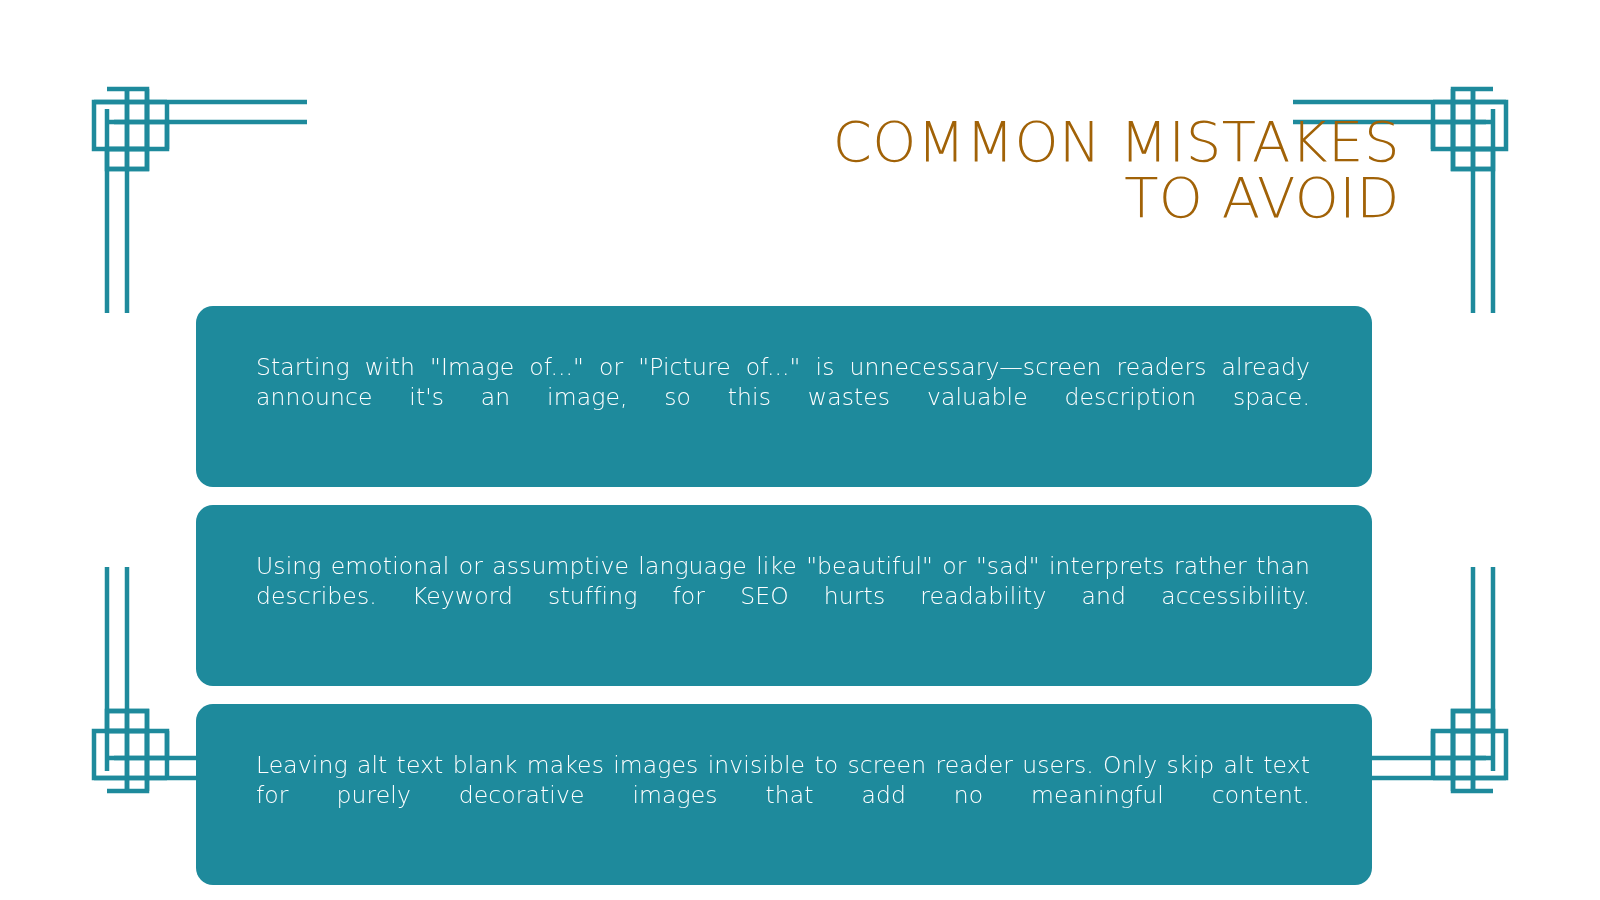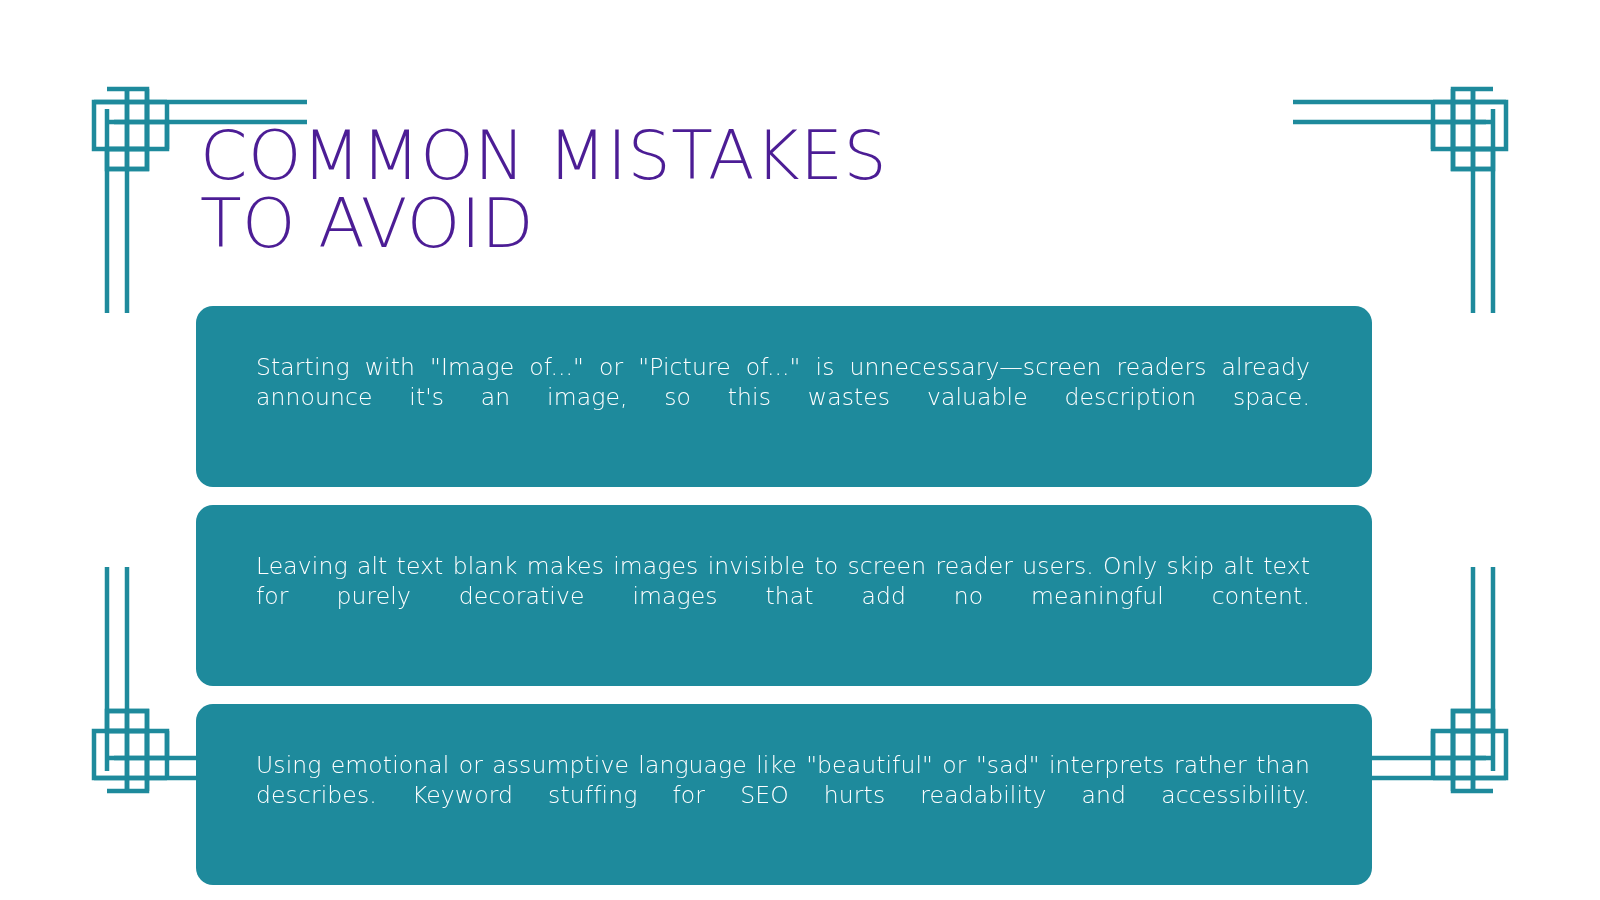--- a/index.html
+++ b/index.html
@@ -35,24 +35,24 @@
   .corner-tr { left: 1277px; top: 78px; transform: scaleX(-1); }
   .corner-bl { left: 83px;  top: 567px; transform: scaleY(-1); }
   .corner-br { left: 1277px; top: 567px; transform: scale(-1,-1); }
 
   
   .title {
     position: absolute;
     left: 200px;
     top: 76px;
     width: 1200px;
-    text-align: left;
-    color: #4c1d95;
+    text-align: right;
+    color: #a16207;
     font-family: "DejaVu Sans", sans-serif;
-    font-size: 68px;
+    font-size: 56px;
     font-weight: 300;
     line-height: 1.0;
     letter-spacing: 0.5px;
     white-space: pre-line;
   }
 
   
   .cards {
     position: absolute;
     left: 196px;
@@ -180,23 +180,23 @@
 
   <h1 class="title">COMMON MISTAKES
 TO AVOID</h1>
 
   <div class="cards">
 
     <div class="card card-1">
       <p class="card-text">Starting with "Image of..." or "Picture of..." is unnecessary—screen readers already announce it's an image, so this wastes valuable description space.</p>
     </div>
 
+    <div class="card card-2">
+      <p class="card-text">Using emotional or assumptive language like "beautiful" or "sad" interprets rather than describes. Keyword stuffing for SEO hurts readability and accessibility.</p>
+    </div>
+
     <div class="card card-3">
       <p class="card-text">Leaving alt text blank makes images invisible to screen reader users. Only skip alt text for purely decorative images that add no meaningful content.</p>
     </div>
 
-    <div class="card card-2">
-      <p class="card-text">Using emotional or assumptive language like "beautiful" or "sad" interprets rather than describes. Keyword stuffing for SEO hurts readability and accessibility.</p>
-    </div>
-
   </div>
 
 </div>
 
 </body></html>

